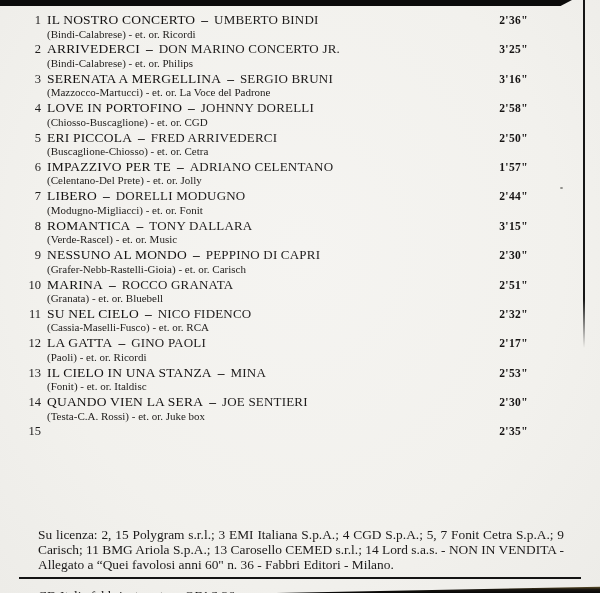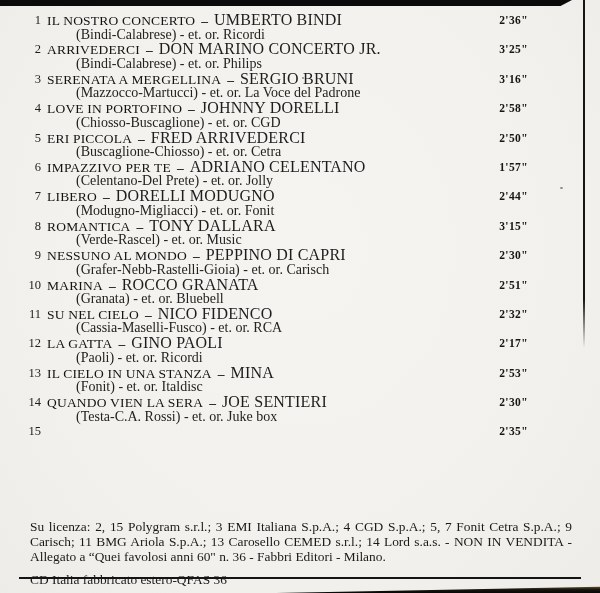--- a/index.html
+++ b/index.html
@@ -46,43 +46,42 @@
   .track { display: flex; align-items: flex-start; height: 29.4px; }
   .num {
     width: 41px; flex: 0 0 41px;
     text-align: right;
     font-size: 12.5px; line-height: 14.5px;
   }
   .main { flex: 1 1 auto; margin-left: 6px; min-width: 0; }
   .titleline { display: block; font-size: 13.5px; line-height: 14.5px; white-space: nowrap; }
   .title { font-weight: normal; color: #141212; letter-spacing: 0.2px; }
   .dash  { font-weight: bold; padding: 0 6px; color: #141212; }
-  .artist { font-size: 16px; letter-spacing: 0.2px; text-align: right; }
+  .artist { font-size: 13px; letter-spacing: 0.2px; text-align: right; }
   .credit {
     display: block;
-    font-size: 14px; line-height: 12.5px;
+    font-size: 11px; line-height: 12.5px;
     color: #242220;
-    margin-left: 29px;
   }
   .dur {
     flex: 0 0 auto; margin-left: auto;
     padding-right: 72px;
     font-size: 11.5px; line-height: 15px;
     font-weight: bold; letter-spacing: 0.4px;
     color: #171515;
   }
 
   
   .footer {
     position: absolute; left: 22px; top: 511px;
     width: 558px;
     font-size: 13.4px; line-height: 15px;
     color: #1b1919;
   }
-  .footer p { margin: 8px; }
+  .footer p { margin: 16px; }
   .license { text-align: justify; }
 </style>
 </head>
 <body>
 
 <div class="page">
 
   <div class="top-strip"></div>
   <div class="right-line"></div>
   <div class="speck s1"></div>

